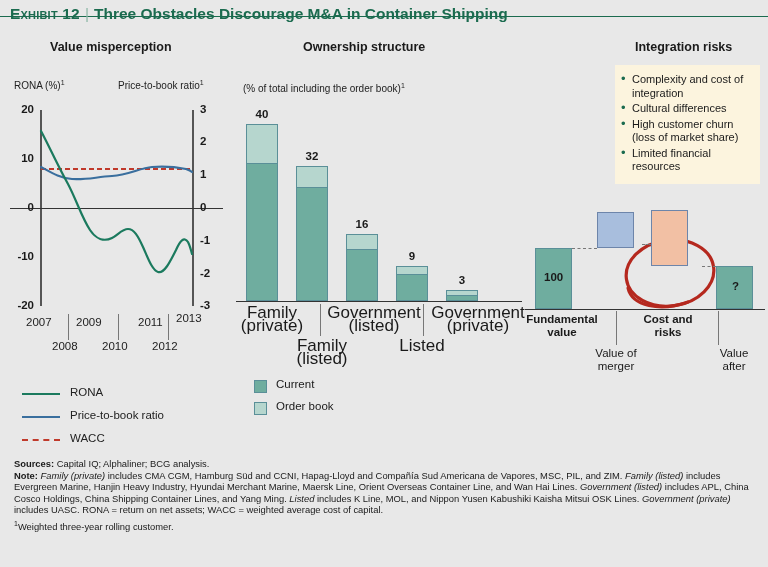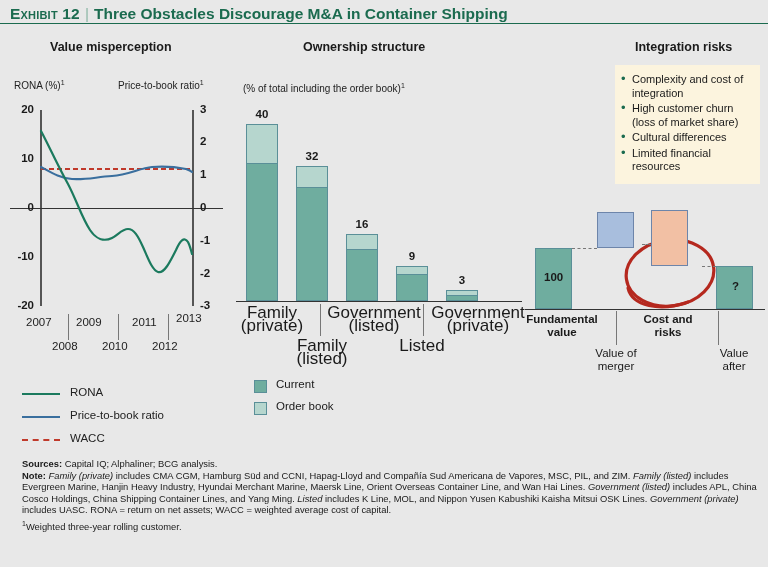--- a/index.html
+++ b/index.html
@@ -6,21 +6,21 @@
   body{
     width:768px;height:567px;
     background:#e8e8e8;
     font-family:"Liberation Sans", sans-serif;
     color:#1a1a1a;
     overflow:hidden;
     position:relative;
   }
   
   #header{
-    position:absolute;left:0;top:0;width:768px;height:24px;
+    position:absolute;left:0;top:0;width:768px;height:17px;
     border-bottom:1.5px solid #1b6b4f;
     box-sizing:border-box;
   }
   #header-inner{
     position:absolute;left:10px;top:5px;
     font-size:15.5px;font-weight:bold;color:#1b6b4f;
     white-space:nowrap;
   }
   .exh-num{font-variant:small-caps;letter-spacing:.2px;}
   .exh-sep{color:#8fb9a8;font-weight:normal;padding:0 5px;}
@@ -82,21 +82,21 @@
   .wcat{position:absolute;font-size:11.5px;text-align:center;line-height:13px;white-space:nowrap;}
   .wsep{position:absolute;width:1.2px;background:#777;}
   .wdash{position:absolute;height:0;border-top:1.4px dashed #777;}
   
   #notes{
     position:absolute;left:10px;top:458px;width:752px;
     font-size:9.4px;line-height:11.6px;color:#1a1a1a;
   }
   #notes b{font-weight:bold;}
   #notes i{font-style:italic;}
-  .note-p{margin:0 0 0 12px;}
+  .note-p{margin:0 0 0 4px;}
   #fn1{margin-top:2px;}
 </style>
 </head>
 <body>
 
 <div id="header">
   <div id="header-inner">
     <span class="exh-num">Exhibit 12</span><span class="exh-sep">|</span><span>Three Obstacles Discourage M&amp;A in Container Shipping</span>
   </div>
 </div>
@@ -142,21 +142,21 @@
 
     <line x1="41" y1="59" x2="192" y2="59" stroke="#c0392b" stroke-width="2" stroke-dasharray="5,3"></line>
 
     <path d="M41,57 C52,63 60,68 72,69 C86,70 96,67 112,66 C128,65 140,58 152,57 C164,56 176,57 186,59 C189,60 191,61 192,62" fill="none" stroke="#3a6f9e" stroke-width="2.1" stroke-linecap="round"></path>
 
     <path d="M41,21 C50,38 58,56 68,74 C76,89 82,108 90,120 C96,129 104,132 112,128 C118,125 122,119 128,119 C134,119 138,126 143,137 C148,148 152,160 158,162 C164,164 170,152 176,140 C180,131 184,126 188,132 C190,136 191,140 192,144" fill="none" stroke="#1b7a5e" stroke-width="2.2" stroke-linecap="round"></path>
   </svg>
 
   <div class="yr" style="left:26px;top:206px;">2007</div>
   <div class="yr" style="left:76px;top:206px;">2009</div>
-  <div class="yr" style="left:132px;top:206px;">2011</div>
+  <div class="yr" style="left:138px;top:206px;">2011</div>
   <div class="yr" style="left:176px;top:202px;">2013</div>
   <div class="ysep" style="left:68px;top:204px;height:26px;"></div>
   <div class="ysep" style="left:118px;top:204px;height:26px;"></div>
   <div class="ysep" style="left:168px;top:204px;height:26px;"></div>
   <div class="yr" style="left:52px;top:230px;">2008</div>
   <div class="yr" style="left:102px;top:230px;">2010</div>
   <div class="yr" style="left:152px;top:230px;">2012</div>
 
   <div class="lgline" style="left:22px;top:283px;background:#1b7a5e;"></div>
   <div class="lg1" style="left:70px;top:276px;">RONA</div>
@@ -210,22 +210,22 @@
   <div class="swatch" style="left:18px;top:284px;background:#6fad9f;"></div>
   <div class="lg2" style="left:40px;top:282px;">Current</div>
   <div class="swatch" style="left:18px;top:306px;background:#b6d6ce;"></div>
   <div class="lg2" style="left:40px;top:304px;">Order book</div>
 </div>
 
 <div id="chart3">
   <div id="callout">
     <ul>
       <li>Complexity and cost of integration</li>
+      <li>Cultural differences</li>
       <li>High customer churn (loss of market share)</li>
-      <li>Cultural differences</li>
       <li>Limited financial resources</li>
     </ul>
   </div>
 
   <svg width="248" height="260" style="position:absolute;left:0;top:0;pointer-events:none;">
     <line x1="163" y1="152" x2="152" y2="188" stroke="#555" stroke-width="1.3"></line>
 
     <ellipse cx="150" cy="213" rx="44" ry="33" fill="none" stroke="#b5281e" stroke-width="3.2" transform="rotate(-8 150 213)"></ellipse>
     <path d="M108,228 C112,246 140,252 168,242" fill="none" stroke="#b5281e" stroke-width="3.2" stroke-linecap="round"></path>
   </svg>

